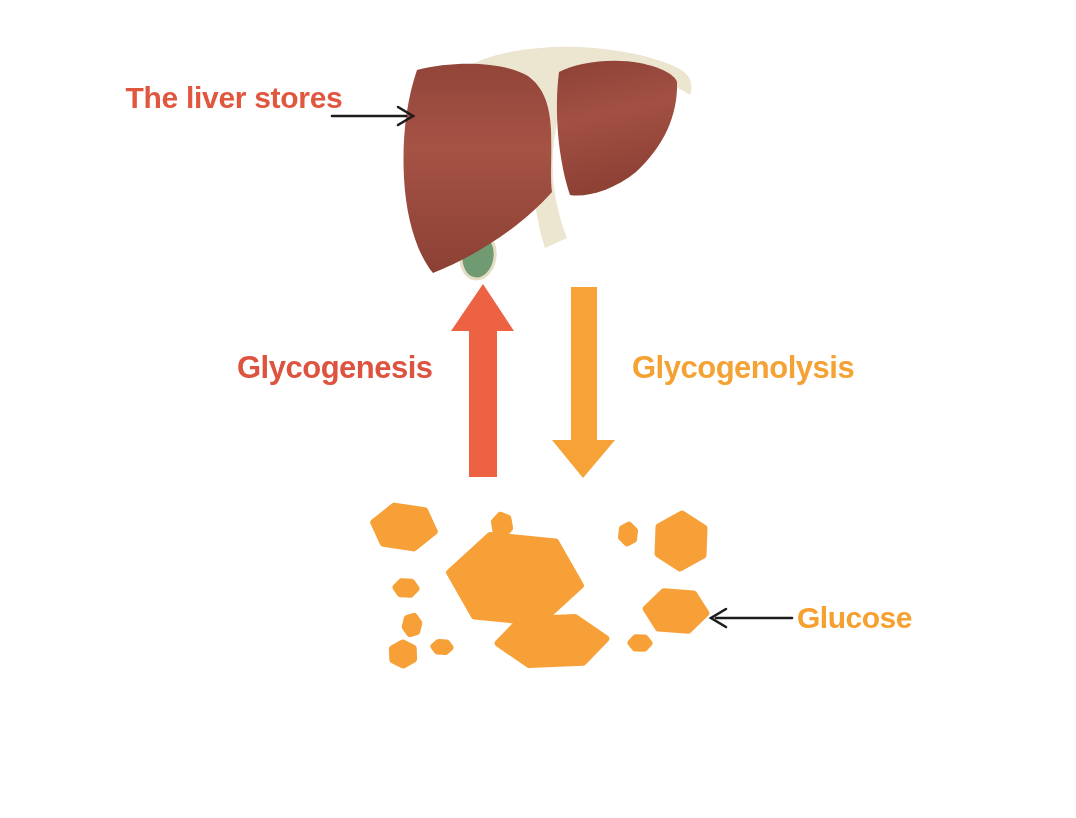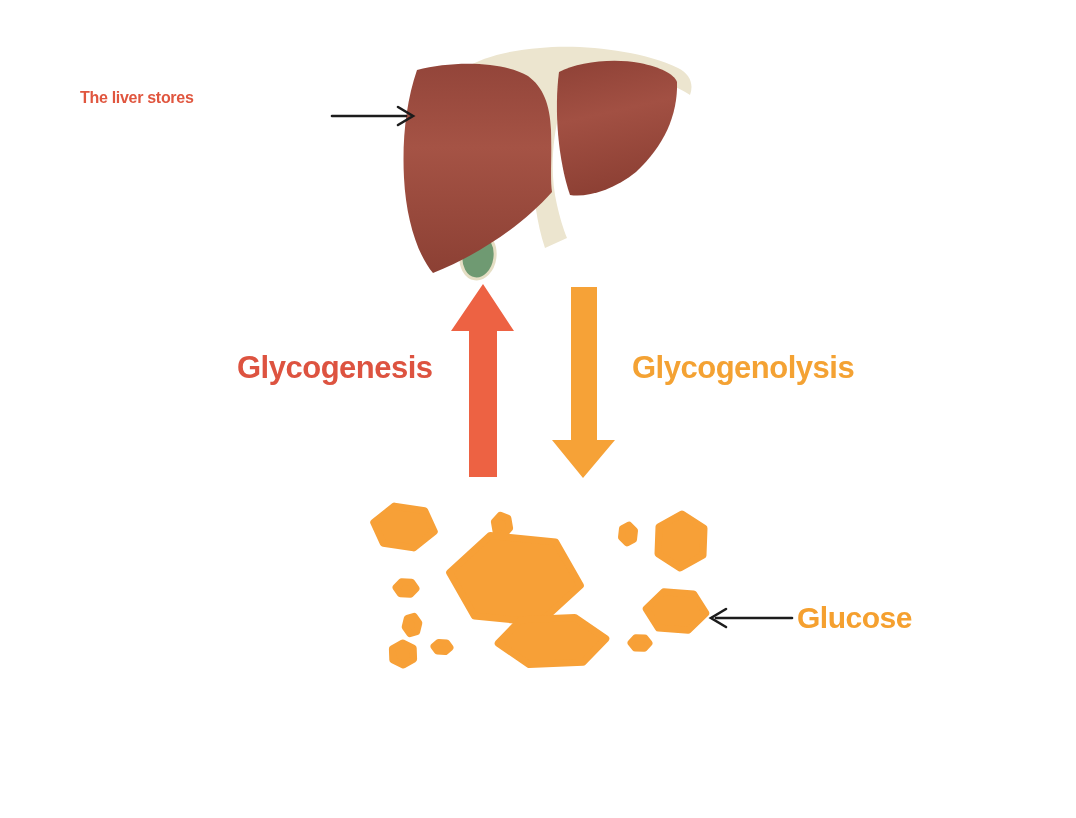--- a/index.html
+++ b/index.html
@@ -18,22 +18,22 @@
   .gall    { fill: var(--gallbladder); stroke: #e5dec4; stroke-width: 3; }
   .arrow-up   { fill: var(--glycogenesis-arrow); }
   .arrow-down { fill: var(--glycogenolysis-arrow); }
   .hex     { fill: var(--glucose-hexagon); stroke: var(--glucose-hexagon);
              stroke-width: 7; stroke-linejoin: round; }
   .ann     { stroke: var(--annotation-arrow); stroke-width: 2.6; fill: none;
              stroke-linecap: round; }
 
   .label { position: absolute; font-weight: bold; white-space: nowrap; }
   .caption {
-    left: 80px; top: 83px; width: 244px;
-    font-size: 16px; line-height: 30px;
+    left: 112px; top: 83px; width: 244px;
+    text-align: center; font-size: 30px; line-height: 30px;
     color: var(--liver-label-text); letter-spacing: -0.3px;
   }
   .glycogenesis {
     left: 237px; top: 350px; font-size: 31px;
     color: var(--glycogenesis-text); letter-spacing: -0.5px;
   }
   .glycogenolysis {
     left: 632px; top: 350px; font-size: 31px;
     color: var(--glycogenolysis-text); letter-spacing: -0.5px;
   }

